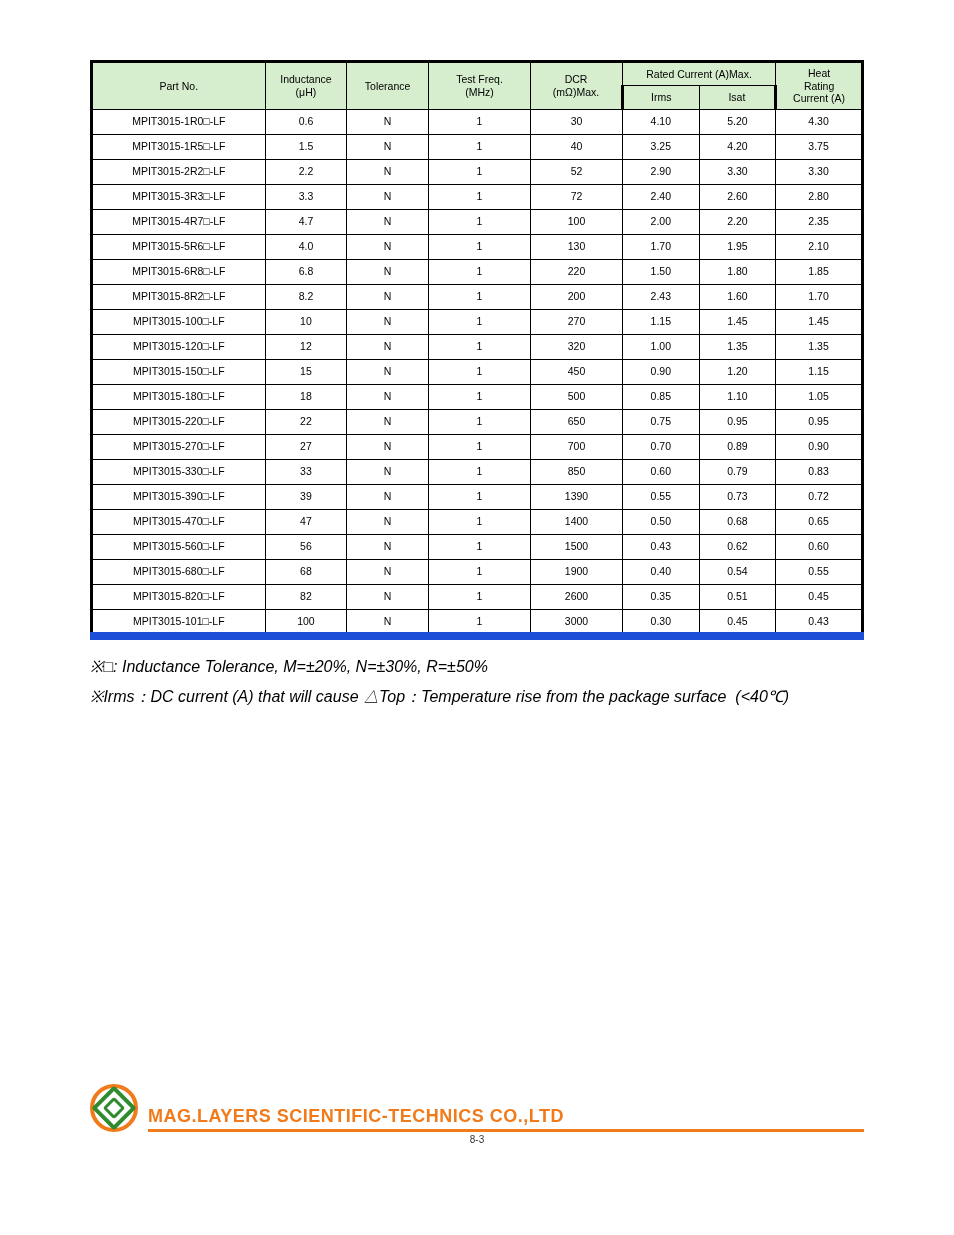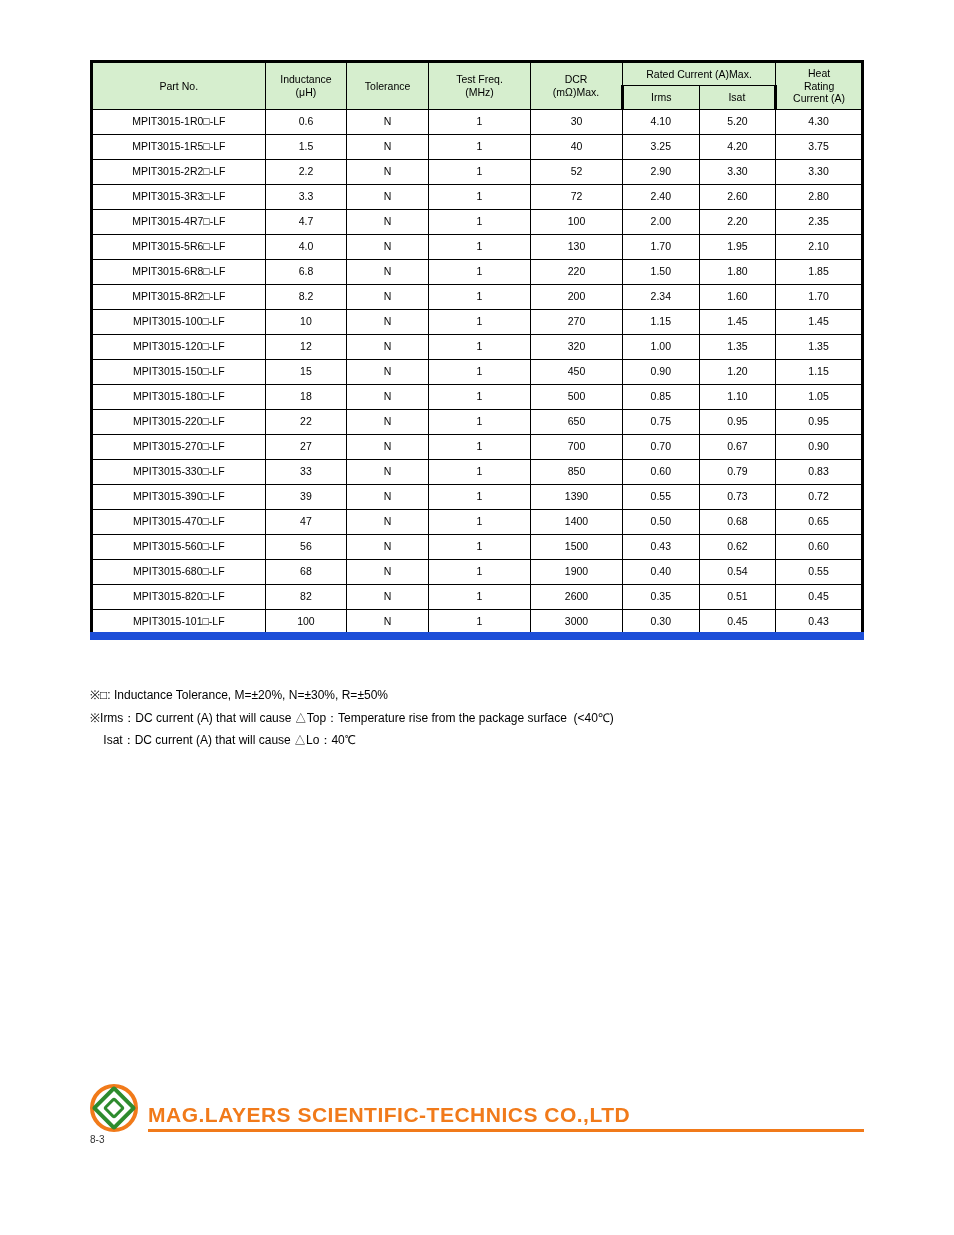--- a/index.html
+++ b/index.html
@@ -43,23 +43,24 @@
   .spec-table tbody tr:last-child td { border-bottom: 8px solid #1d4ed8; }
   .part-col { width: 170px; }
   .ind-col { width: 80px; }
   .tol-col { width: 80px; }
   .freq-col { width: 100px; }
   .dcr-col { width: 90px; }
   .rated-col { width: 75px; }
   .sat-col { width: 75px; }
   .heat-col { width: 85px; }
   .notes {
-    margin-top: 44px;
-    font-size: 12px;
+    margin-top: 12px;
+    font-size: 16px;
     line-height: 1.85;
+    font-style: italic;
   }
   .notes div { white-space: pre; }
   .footer {
     position: absolute;
     left: 90px;
     right: 90px;
     bottom: 90px;
   }
   .logo-row {
     display: flex;
@@ -95,29 +96,29 @@
     width: 16px;
     height: 16px;
     border: 3px solid #2e8b2e;
     border-radius: 3px;
     transform: rotate(45deg);
   }
   .company {
     flex: 1;
   }
   .company-name {
-    font-size: 21px;
+    font-size: 18px;
     font-weight: bold;
     color: #f17a1a;
     letter-spacing: 0.5px;
     border-bottom: 3px solid #f17a1a;
     padding-bottom: 2px;
   }
   .pageno {
-    text-align: left;
+    text-align: center;
     font-size: 10px;
     color: #333;
     margin-top: 2px;
   }
 </style>
 </head>
 <body>
 
 <table class="spec-table">
   <thead>
@@ -205,21 +206,21 @@
         <td>1.50</td>
         <td>1.80</td>
         <td>1.85</td>
       </tr>
       <tr>
         <td>MPIT3015-8R2□-LF</td>
         <td>8.2</td>
         <td>N</td>
         <td>1</td>
         <td>200</td>
-        <td>2.34</td>
+        <td>2.43</td>
         <td>1.60</td>
         <td>1.70</td>
       </tr>
       <tr>
         <td>MPIT3015-100□-LF</td>
         <td>10</td>
         <td>N</td>
         <td>1</td>
         <td>270</td>
         <td>1.15</td>
@@ -266,21 +267,21 @@
         <td>0.95</td>
         <td>0.95</td>
       </tr>
       <tr>
         <td>MPIT3015-270□-LF</td>
         <td>27</td>
         <td>N</td>
         <td>1</td>
         <td>700</td>
         <td>0.70</td>
-        <td>0.67</td>
+        <td>0.89</td>
         <td>0.90</td>
       </tr>
       <tr>
         <td>MPIT3015-330□-LF</td>
         <td>33</td>
         <td>N</td>
         <td>1</td>
         <td>850</td>
         <td>0.60</td>
         <td>0.79</td>
@@ -345,21 +346,20 @@
         <td>0.30</td>
         <td>0.45</td>
         <td>0.43</td>
       </tr>
     </tbody>
 </table>
 
 <div class="notes">
   <div>※□: Inductance Tolerance, M=±20%, N=±30%, R=±50%</div>
   <div>※Irms：DC current (A) that will cause △Top：Temperature rise from the package surface  (&lt;40℃)</div>
-  <div>    Isat：DC current (A) that will cause △Lo：40℃</div>
 </div>
 
 <div class="footer">
   <div class="logo-row">
     <div class="logo">
       <div class="ring"></div>
       <div class="diamond"></div>
       <div class="knot"></div>
     </div>
     <div class="company">

